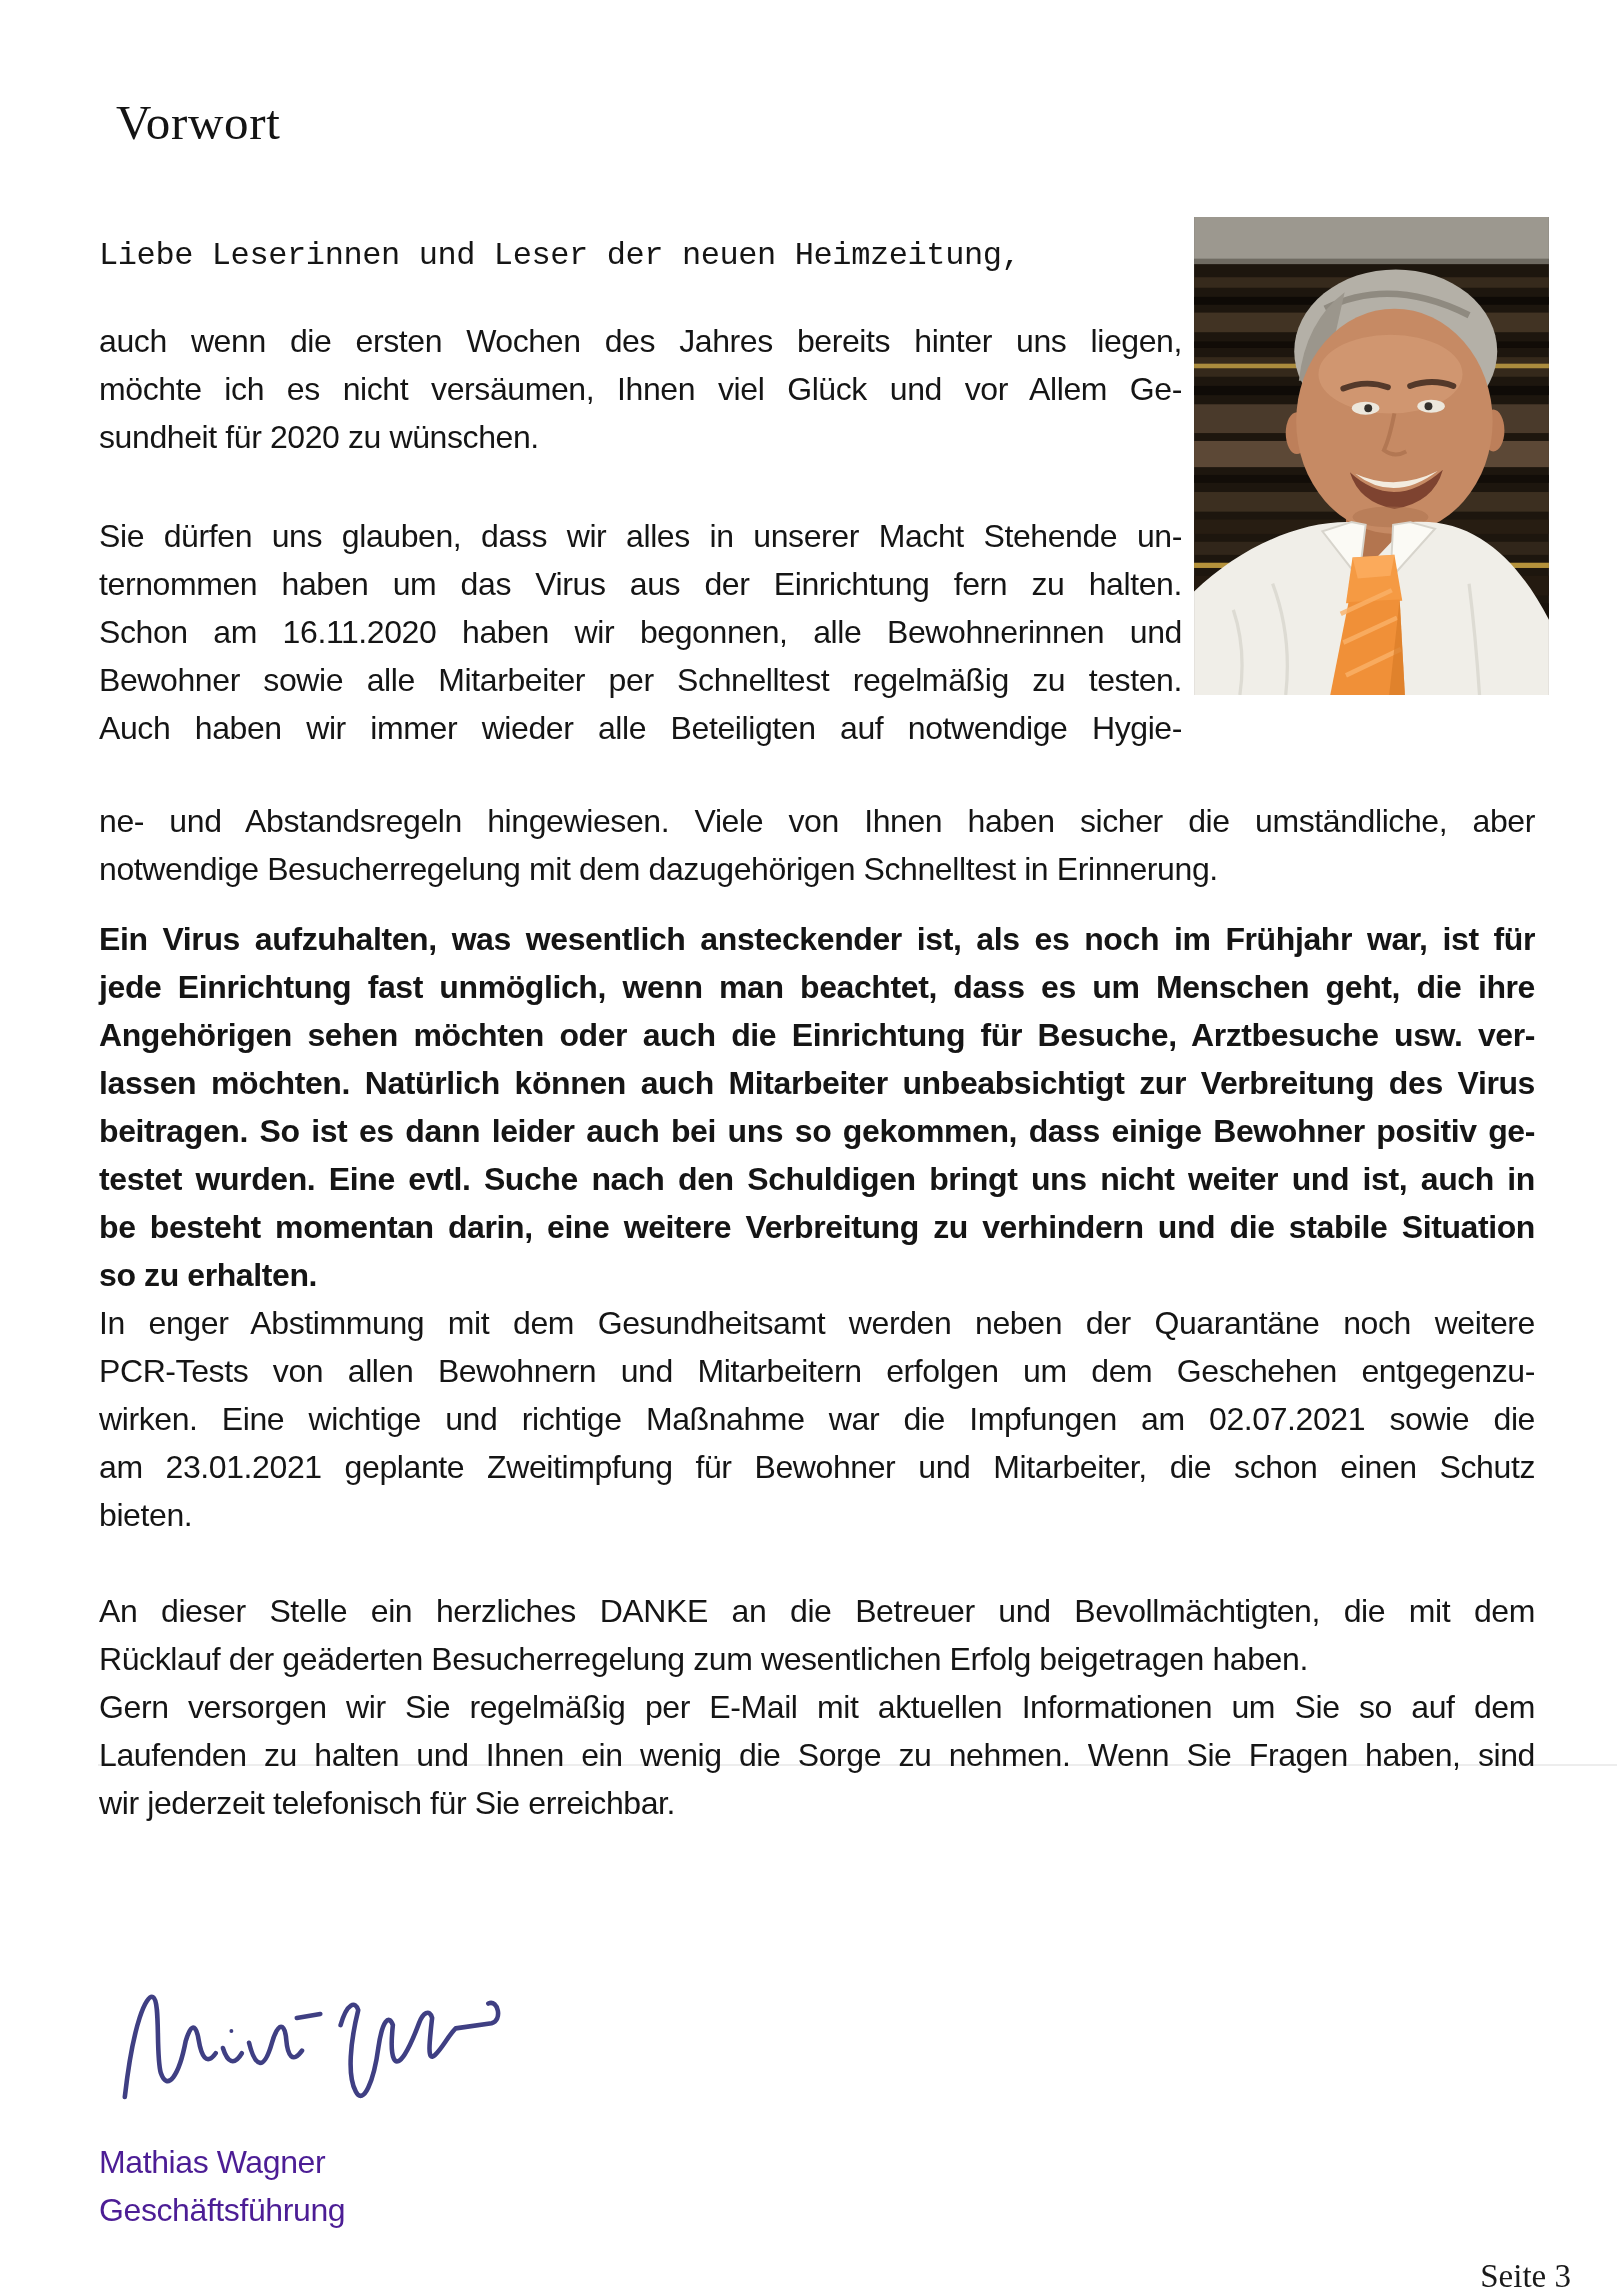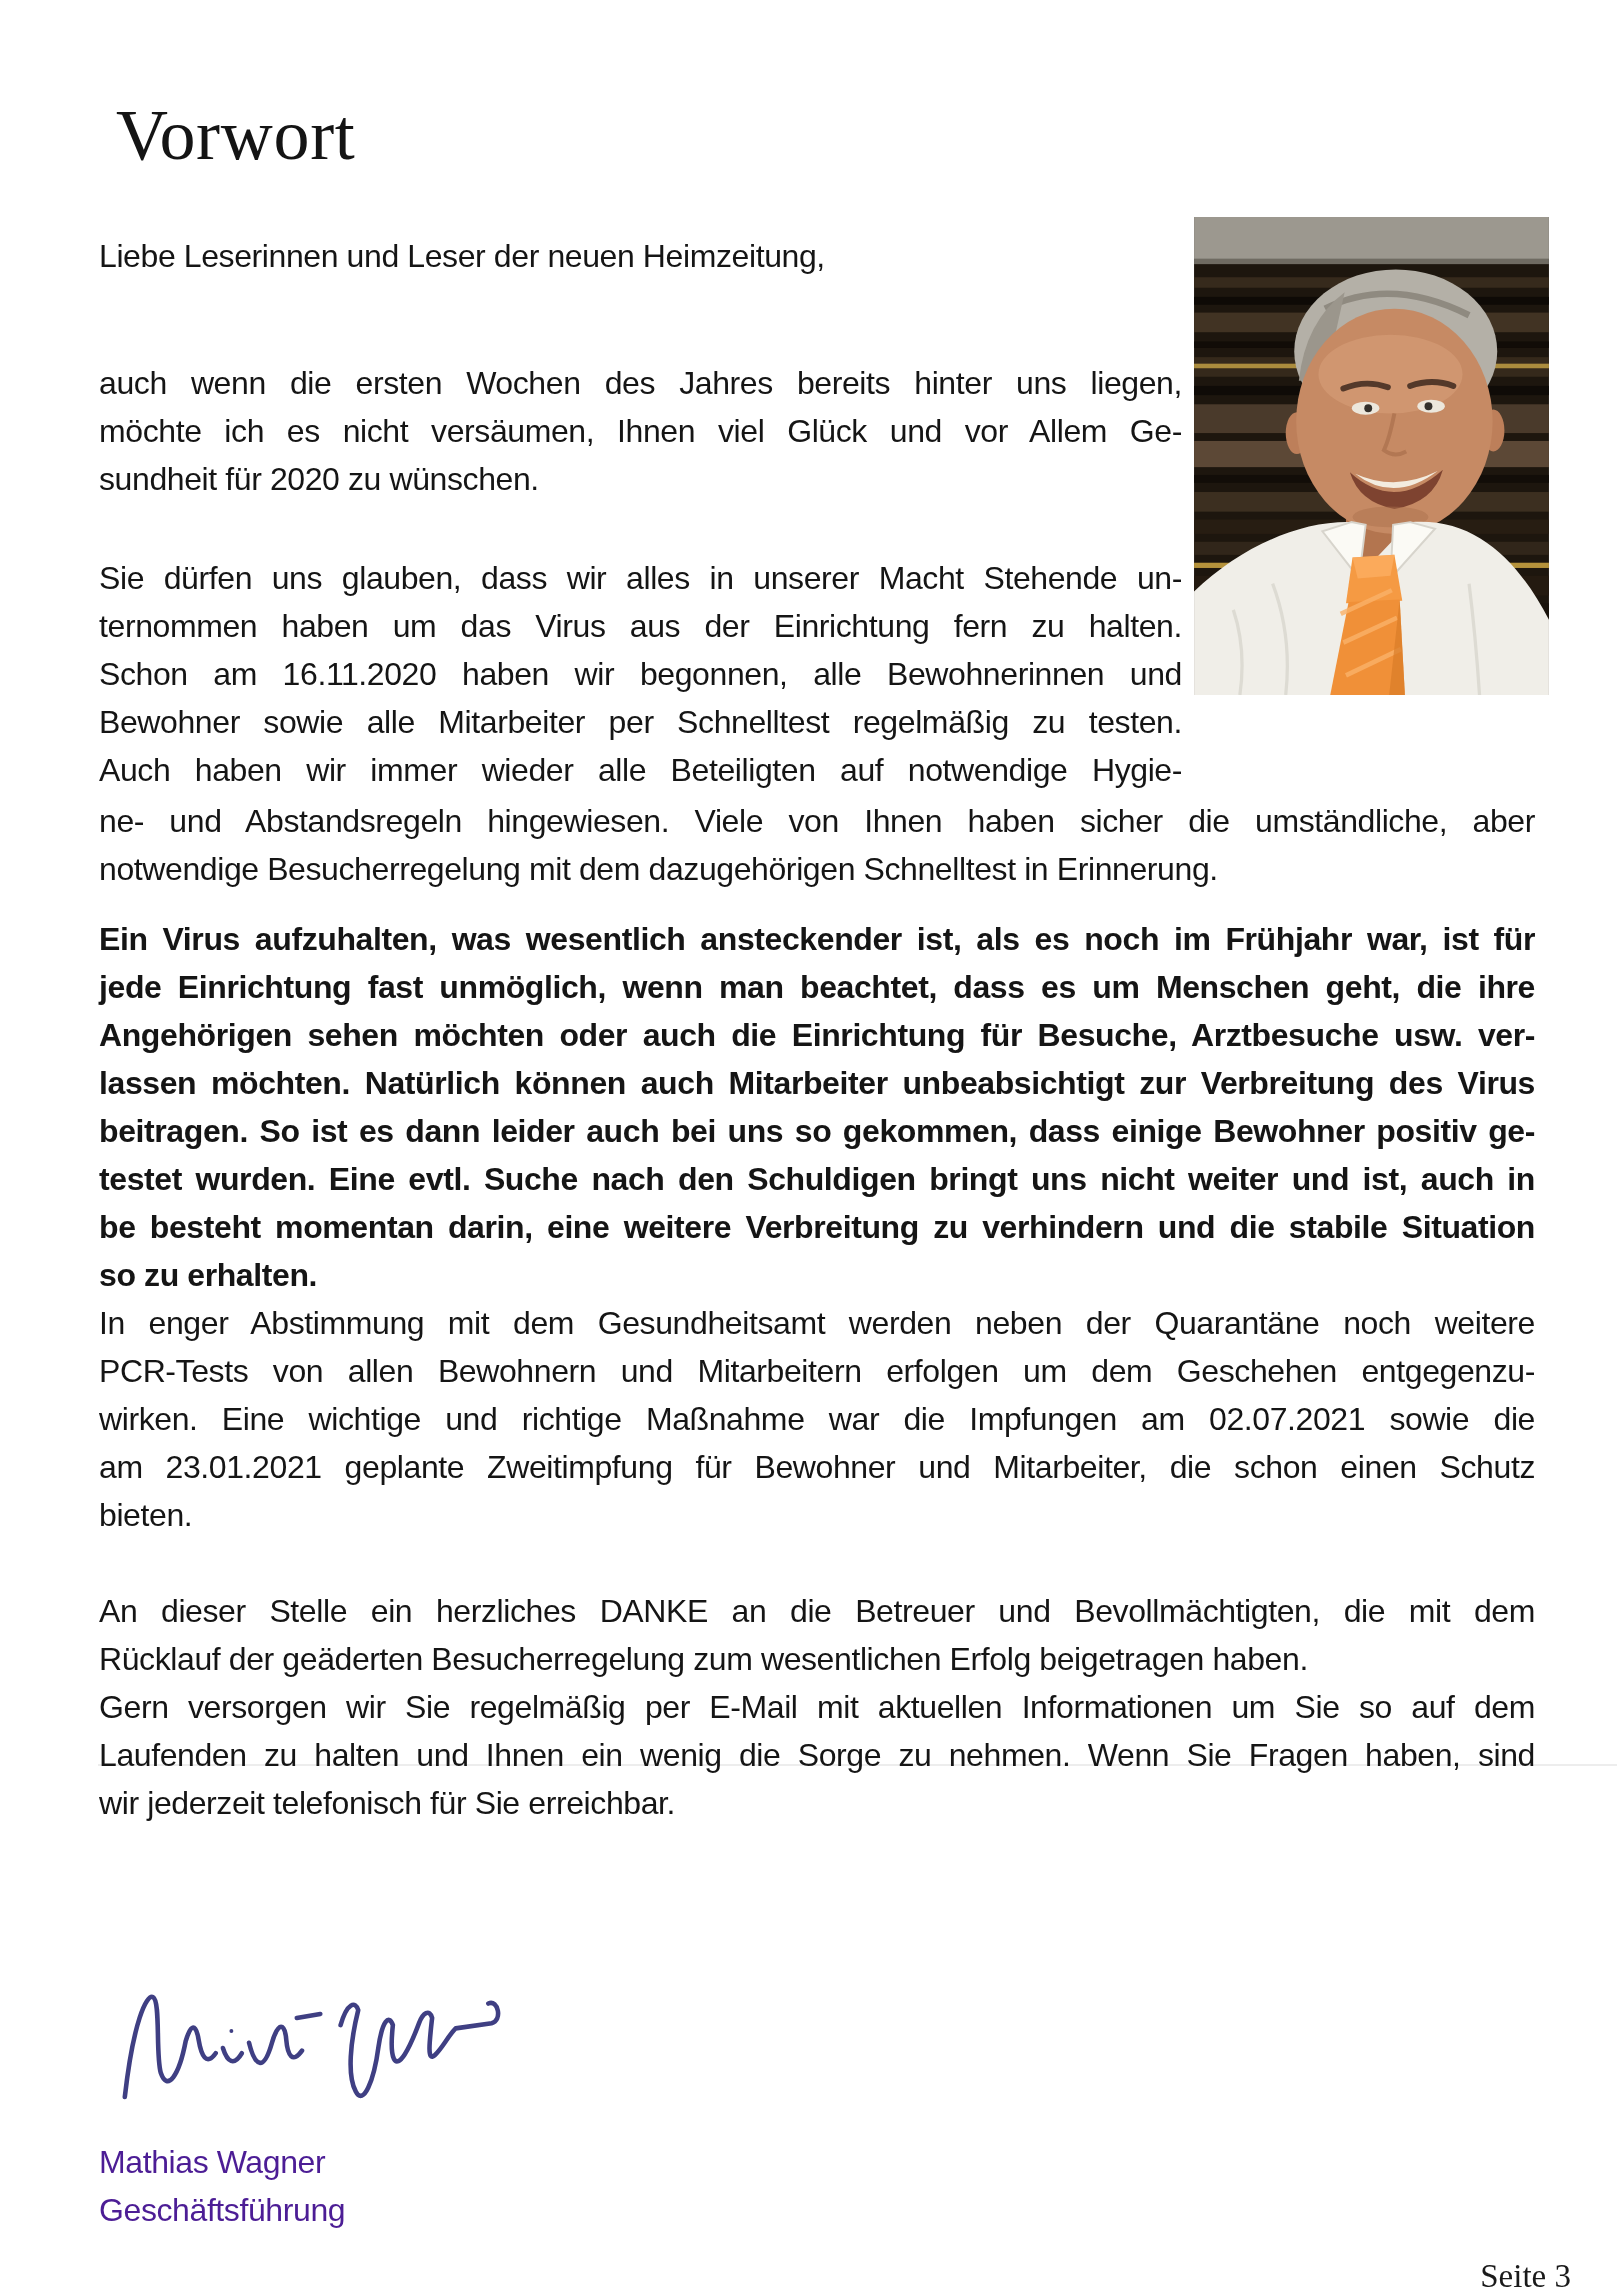--- a/index.html
+++ b/index.html
@@ -8,32 +8,32 @@
     width:1623px;height:2295px;
     background:#ffffff;
     overflow:hidden;
     font-family:"Liberation Sans", sans-serif;
     color:#151515;
   }
   .title{
     position:absolute;left:116px;top:96px;margin:0;
     font-family:"Liberation Serif", serif;
     font-weight:normal;
-    font-size:72px;line-height:1.1;
+    font-size:49px;line-height:1.1;
     letter-spacing:0.7px;color:#141414;
   }
   .photo{
     position:absolute;left:1194px;top:217px;width:355px;height:478px;
     overflow:hidden;
   }
   .col{position:absolute;}
   #narrow-col{left:99px;top:232px;width:1083px;}
   #full-col{left:99px;top:797px;width:1436px;}
   .para{margin:0;}
-  #narrow-col .para:nth-child(1){margin-bottom:79px;}
+  #narrow-col .para:nth-child(1){margin-bottom:37px;font-family:Liberation Mono, monospace;}
   #narrow-col .para:nth-child(2){margin-bottom:51px;}
   #full-col .para:nth-child(1){margin-bottom:22px;}
   #full-col .para:nth-child(2){font-weight:bold;}
   #full-col .para:nth-child(3){margin-bottom:48px;}
   #full-col .para:nth-child(4){margin-bottom:0;}
   .line{
     font-size:32px;line-height:48px;letter-spacing:-0.4px;
     text-align:justify;text-align-last:justify;
     white-space:normal;
   }

